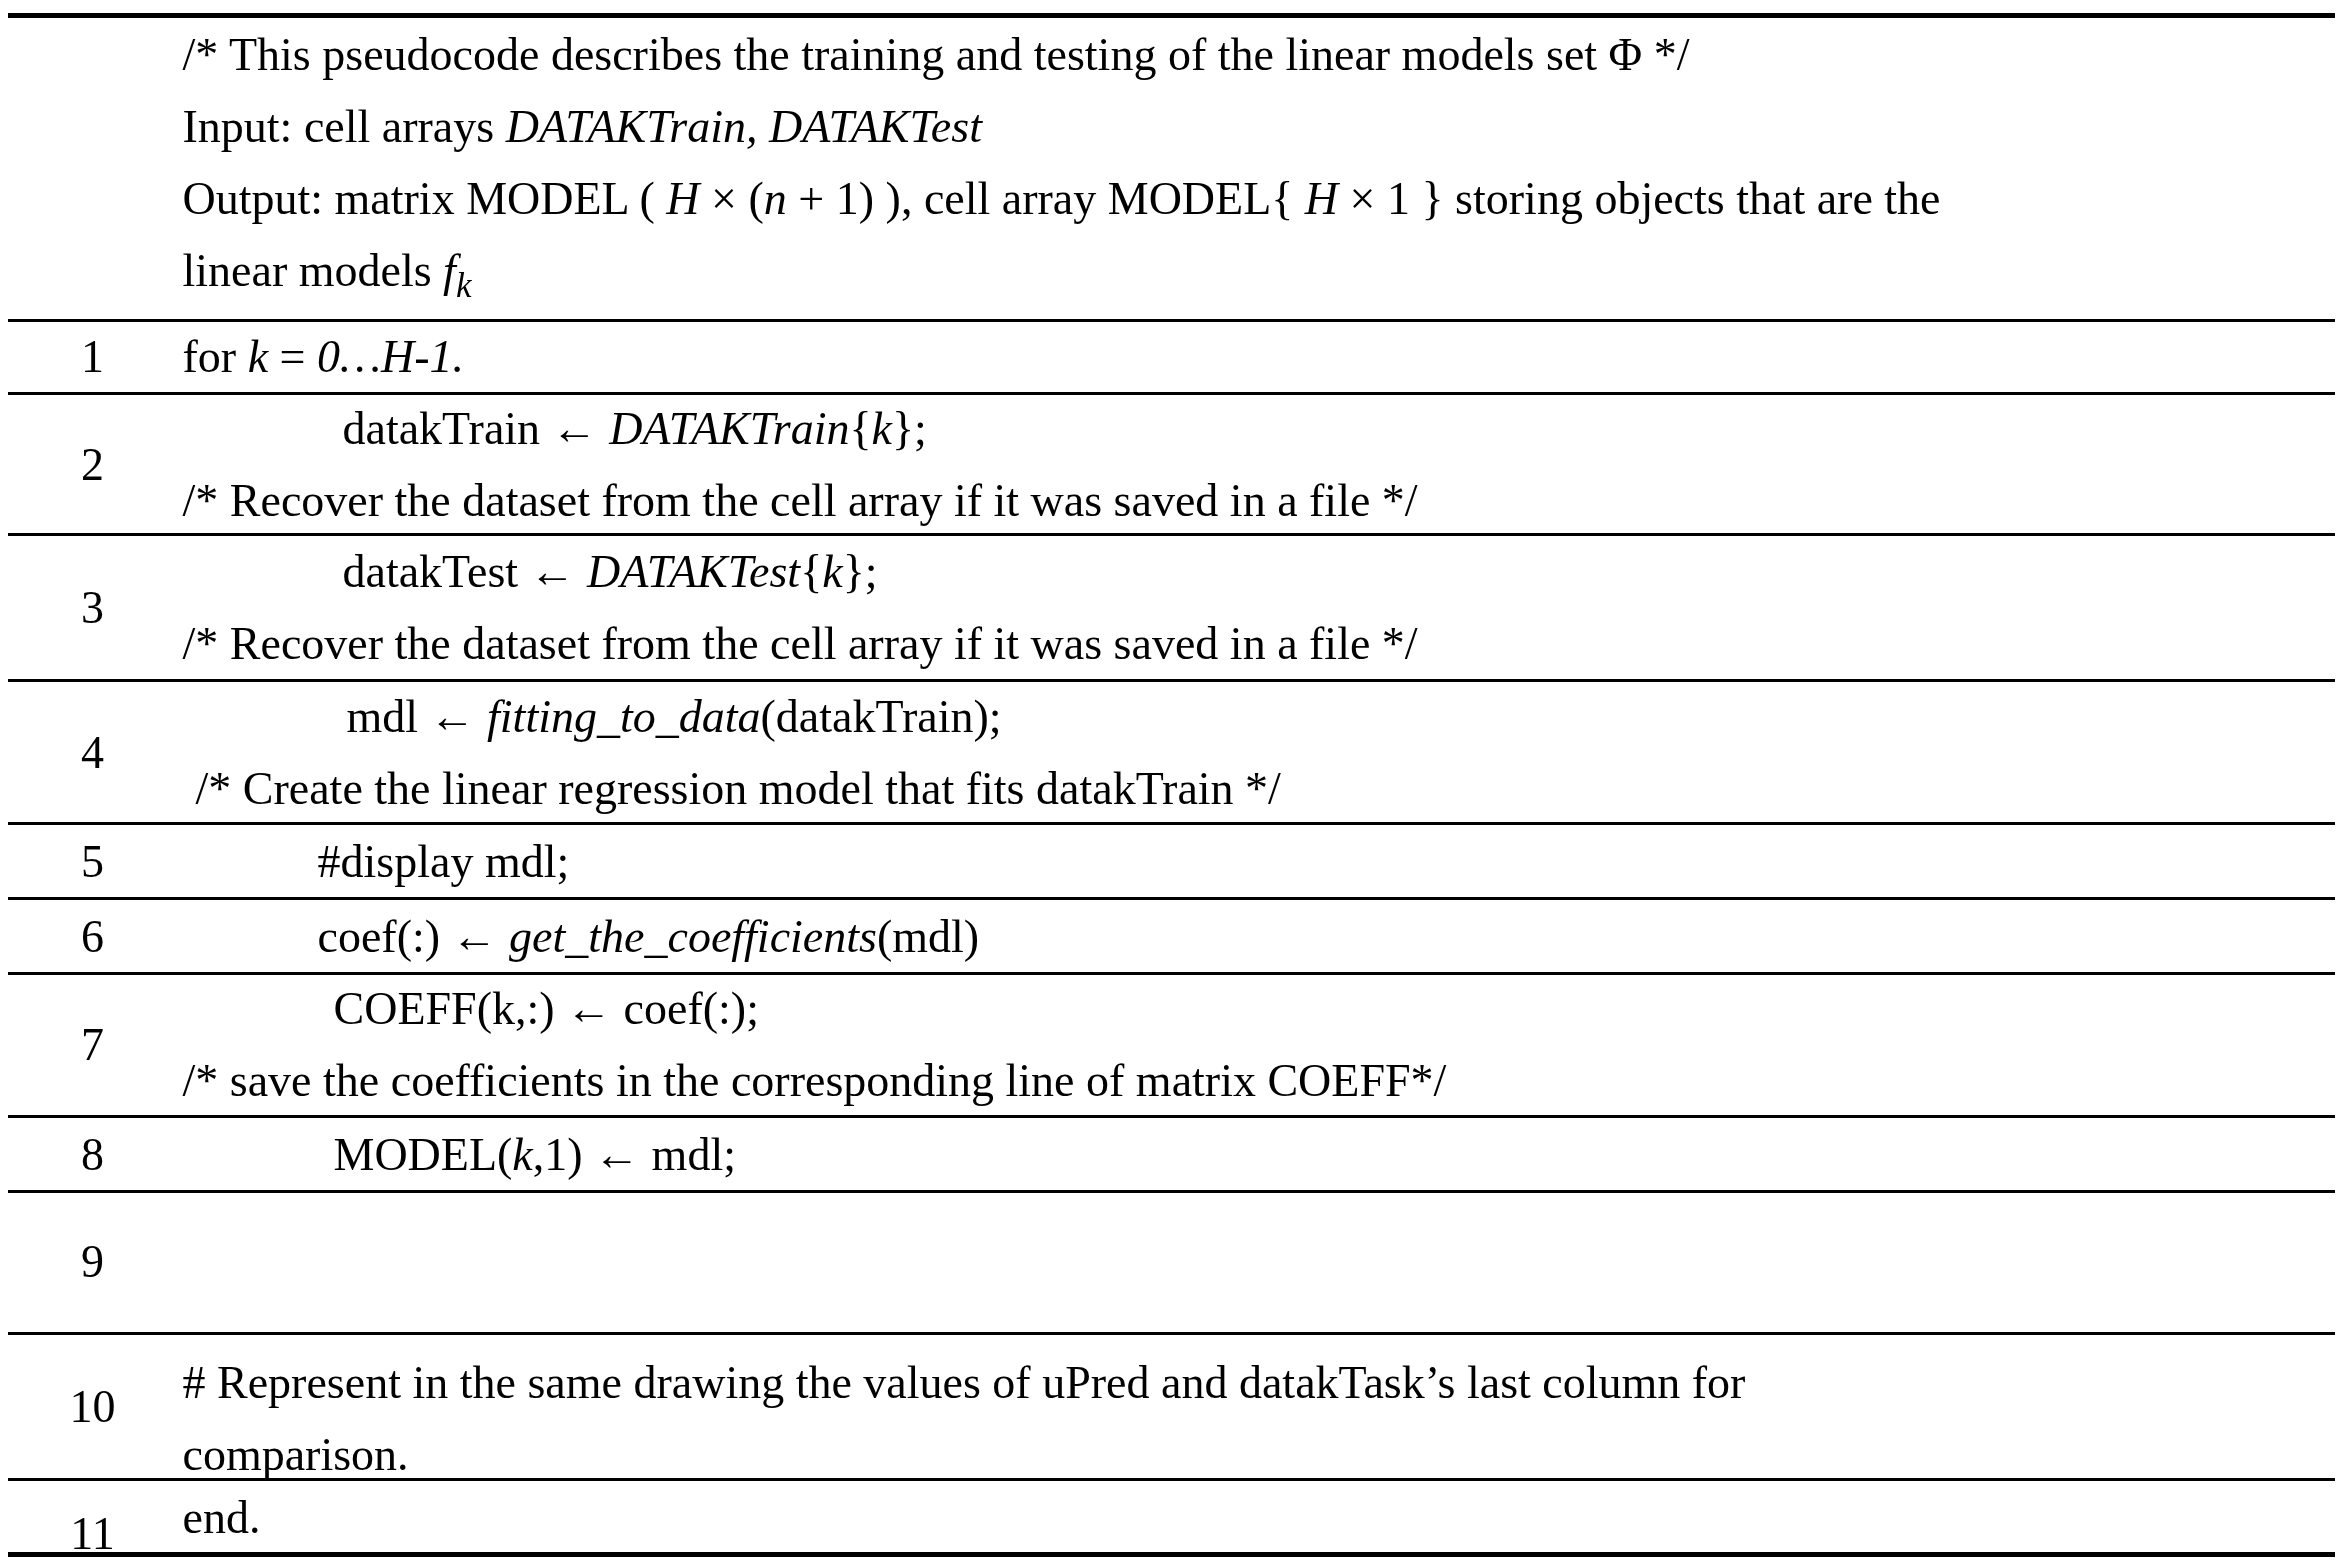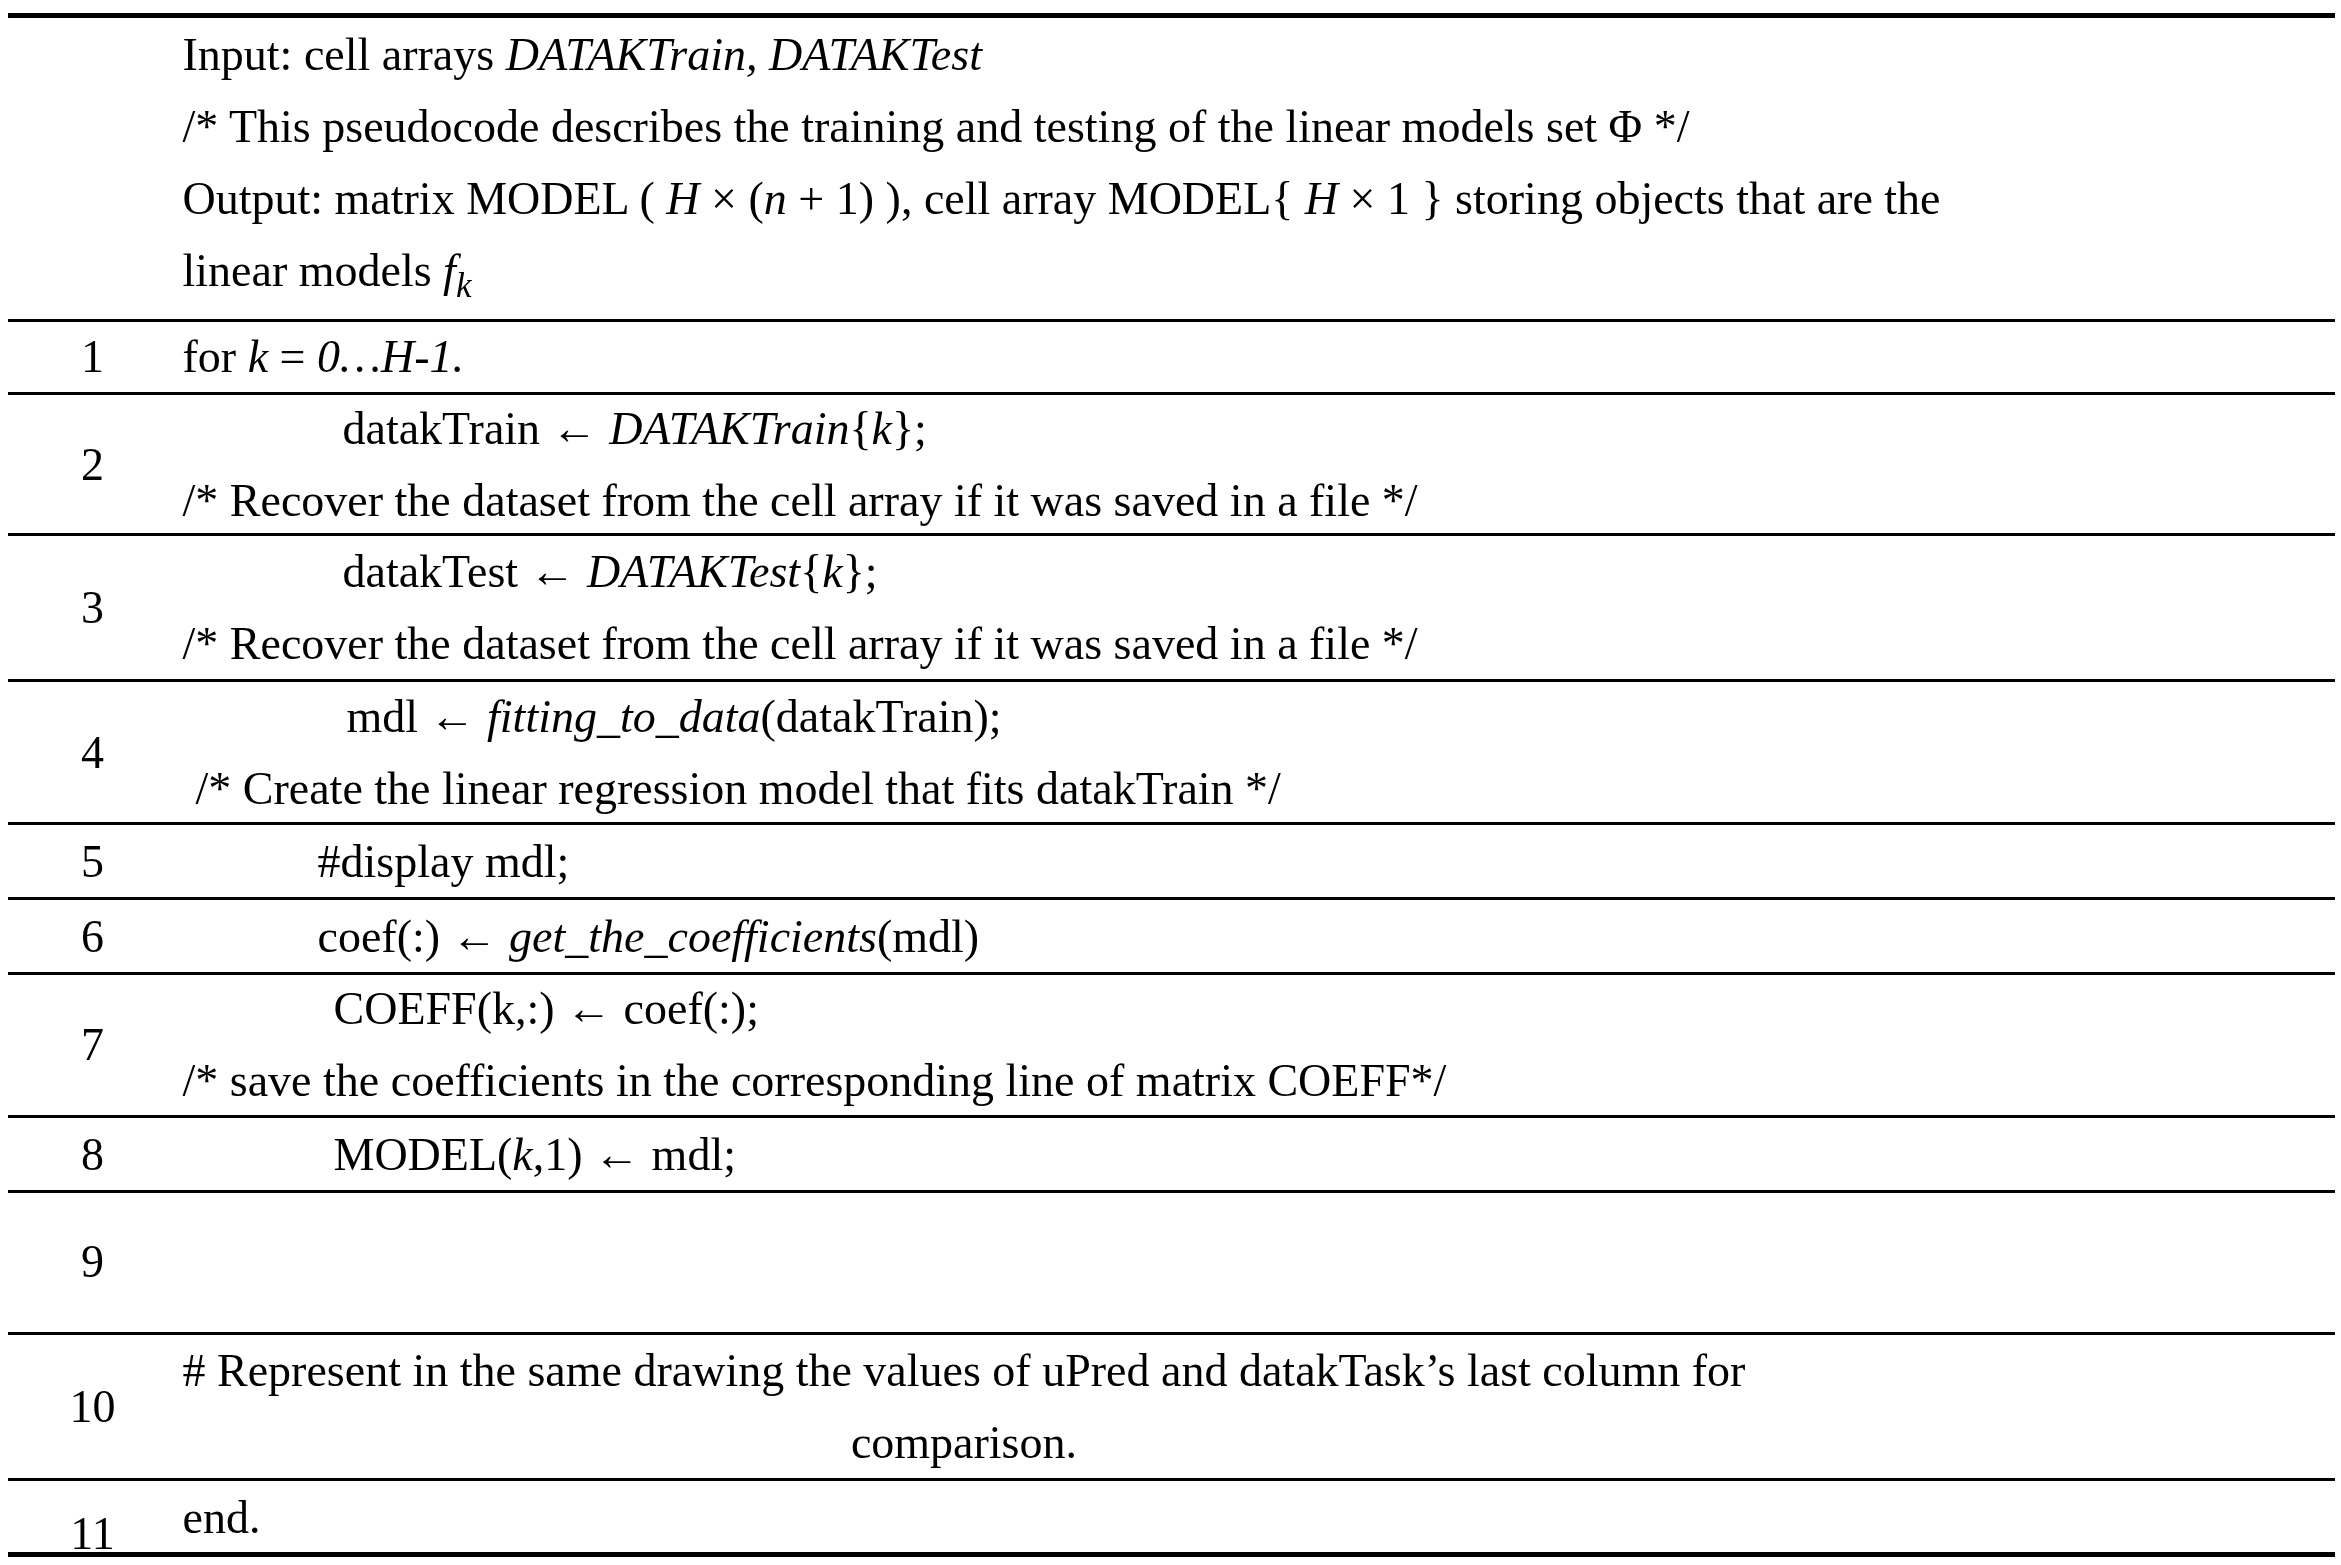--- a/index.html
+++ b/index.html
@@ -34,22 +34,22 @@
   <div class="rule thin" style="top:884px;"></div>
   <div class="rule thin" style="top:959px;"></div>
   <div class="rule thin" style="top:1102px;"></div>
   <div class="rule thin" style="top:1177px;"></div>
   <div class="rule thin" style="top:1319px;"></div>
   <div class="rule thin" style="top:1465px;"></div>
   <div class="rule thick" style="top:1539px;"></div>
 
   <div class="row" style="top:6.3px;">
     <div class="content">
+      <span class="line">/* This pseudocode describes the training and testing of the linear models set  Φ */</span>
       <span class="line"><span>Input: cell arrays </span><span class="i">DATAKTrain, DATAKTest</span></span>
-      <span class="line">/* This pseudocode describes the training and testing of the linear models set  Φ */</span>
       <span class="line"><span>Output: matrix MODEL ( </span><span class="i">H</span><span> × (</span><span class="i">n</span><span> + 1) ), cell array MODEL{ </span><span class="i">H</span><span> × 1 } storing objects that are the</span></span>
       <span class="line" style="height:82px;font-family:Liberation Serif, serif;"><span>linear models  </span><span class="i">f</span><sub class="i">k</sub></span>
     </div>
   </div>
 
   <div class="row" style="top:310px; height:69px;">
     <div class="num" style="top:-1.3px; line-height:72px;">1</div>
     <div class="content" style="top:-1.3px;"><span class="b">for</span><span> </span><span class="i">k</span><span> = </span><span class="i">0…H-1.</span></div>
   </div>
 
@@ -105,21 +105,21 @@
         <span class="line ind3"><span>MODEL(</span><span class="i">k</span><span>,1) ← mdl;</span></span>
       </div>
   </div>
 
   <div class="row" style="top:1180px; height:138px;">
     <div class="num" style="top:0; line-height:138px;">9</div>
   </div>
 
   <div class="row" style="top:1322px; height:139px;">
     <div class="num" style="top:0; line-height:143px;">10</div>
-    <div class="content" style="top:0px;text-align:center;">
+    <div class="content" style="top:12px;">
       <span class="line"># Represent in the same drawing the values of uPred and datakTask’s last column for</span>
       <span class="line">comparison.</span>
     </div>
   </div>
 
   <div class="row" style="top:1469px; height:70px;">
     <div class="num" style="top:17px; line-height:70px;">11</div>
     <div class="content" style="top:0px;">
         <span class="line b">end.</span>
       </div>

